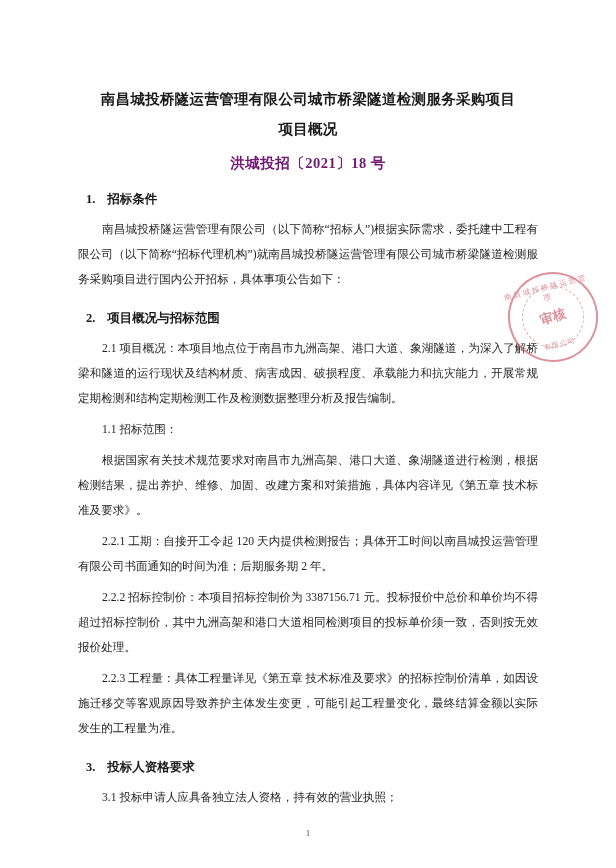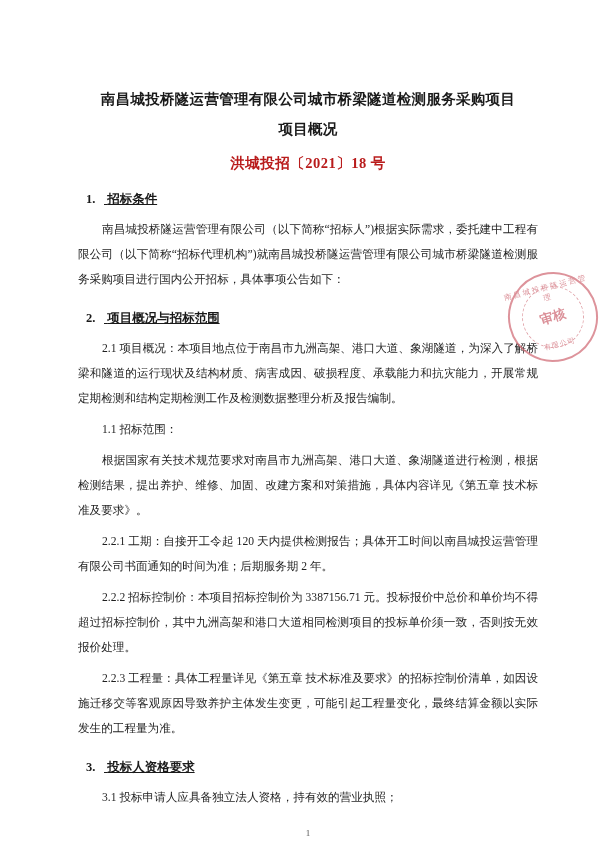--- a/index.html
+++ b/index.html
@@ -40,34 +40,33 @@
     line-height: 30px;
     letter-spacing: 0.3px;
   }
   .doc-title .line2 {
     display: block;
   }
   .doc-number {
     text-align: center;
     font-size: 14.5px;
     font-weight: bold;
-    color: #b91c1c;
+    color: #701a75;
     margin-top: 10px;
     letter-spacing: 0.5px;
   }
   .section {
     margin-top: 16px;
   }
   .section-head {
     font-size: 12.5px;
     font-weight: bold;
     color: #1a1a1a;
     padding-left: 8px;
     line-height: 20px;
-    text-decoration: underline;
   }
   .section-head .num {
     display: inline-block;
     min-width: 18px;
   }
   .para {
     font-size: 11.6px;
     color: #1f1f1f;
     line-height: 25px;
     text-align: justify;

